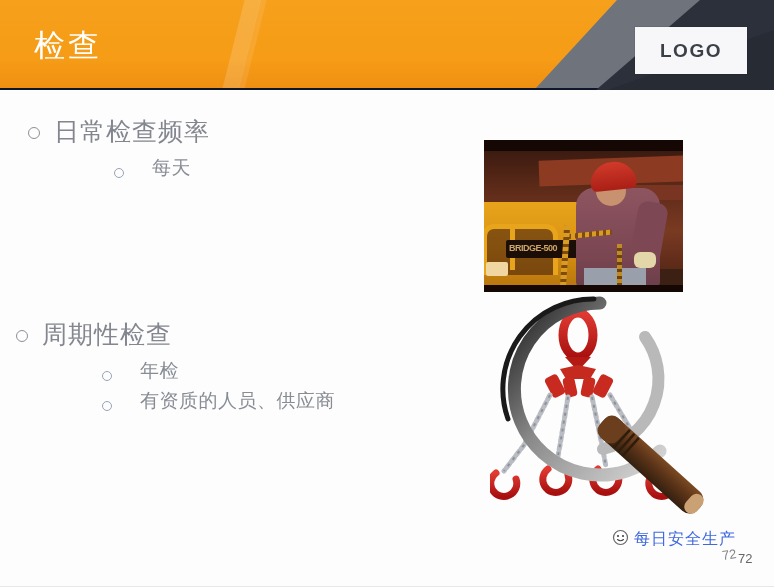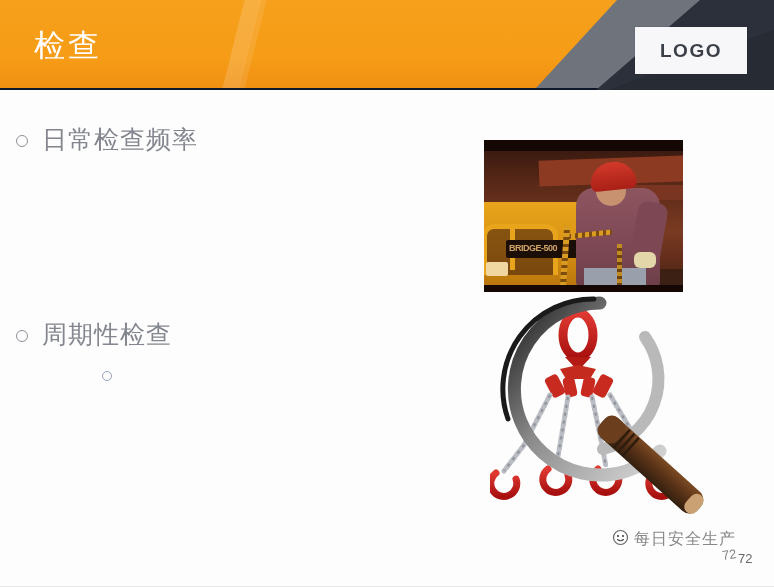--- a/index.html
+++ b/index.html
@@ -103,21 +103,21 @@
 
   
   .content {
     position: absolute;
     left: 0;
     top: 90px;
     width: 470px;
     height: 497px;
   }
   .group { position: absolute; left: 0; width: 470px; }
-  .g1 { top: 32px; }
+  .g1 { top: 24px; padding-left: 12px; }
   .g2 { top: 195px; margin-top: 32px; }
   .g3 { top: 355px; }
 
   .lvl1 {
     display: flex;
     align-items: flex-start;
     margin-bottom: 6px;
   }
   .lvl1 .bullet {
     width: 42px;
@@ -288,21 +288,21 @@
   .watermark {
     position: absolute;
     left: 612px;
     top: 529px;
     display: flex;
     align-items: center;
     gap: 5px;
   }
   .wm-text {
     font-size: 16px;
-    color: #737373;
+    color: #1d4ed8;
     letter-spacing: 1px;
     opacity: 0.85;
   }
   .pagenum-a {
     position:absolute; left: 722px; top: 547px;
     font-size: 13px; color:#6a6a6a; opacity:0.8;
     transform: rotate(-8deg);
   }
   .pagenum-b {
     position:absolute; left: 738px; top: 551px;
@@ -332,29 +332,38 @@
     </div>
   </div>
 
   <div class="content">
 
     <div class="group g1">
       <div class="lvl1">
         <span class="bullet"><span class="dot"></span></span>
         <span class="text">日常检查频率</span>
       </div>
+      <div class="lvl2">
+        <span class="bullet"><span class="dot"></span></span>
+        <span class="text">每天</span>
+      </div>
     </div>
 
     <div class="group g2">
       <div class="lvl1">
         <span class="bullet"><span class="dot"></span></span>
         <span class="text">周期性检查</span>
       </div>
       <div class="lvl2">
         <span class="bullet"><span class="dot"></span></span>
+        <span class="text">年检</span>
+      </div>
+      <div class="lvl2">
+        <span class="bullet"><span class="dot"></span></span>
+        <span class="text">有资质的人员、供应商</span>
       </div>
     </div>
 
 
   </div>
 
   <div class="photo">
     <div class="ph-bg"></div>
     <div class="ph-beam"></div>
     <div class="ph-beam2"></div>

